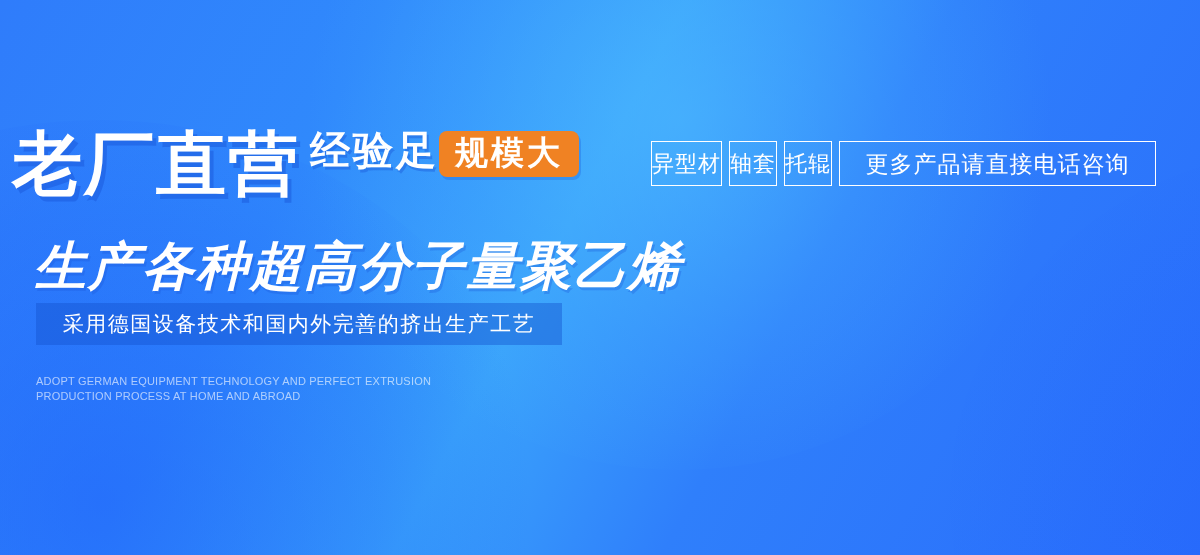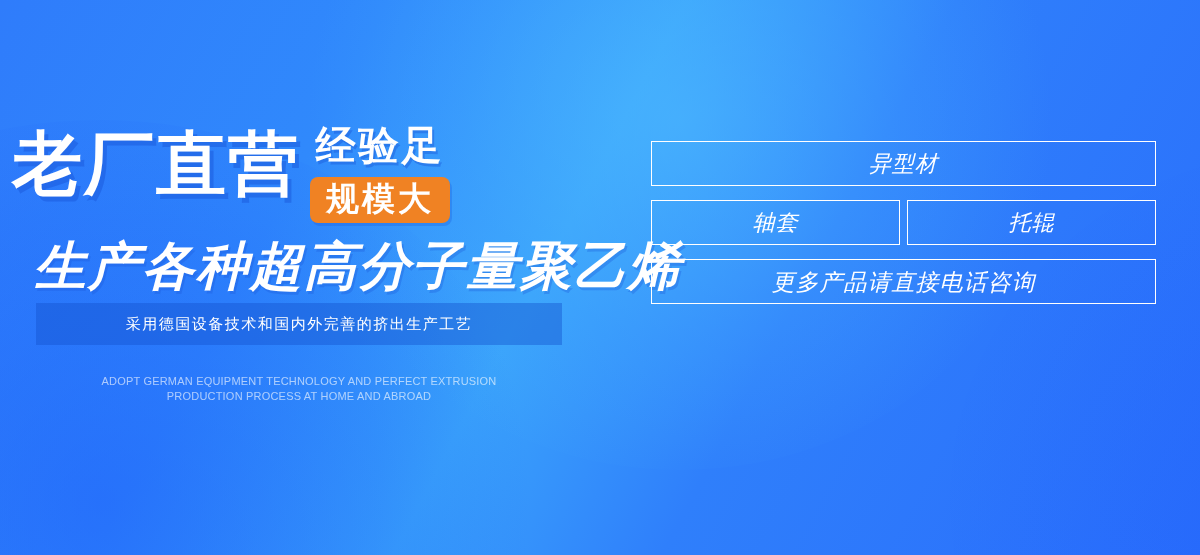--- a/index.html
+++ b/index.html
@@ -77,21 +77,21 @@
     color: #ffffff;
     letter-spacing: 2px;
     white-space: nowrap;
     text-shadow: 4px 5px 0 rgba(25,85,215,0.45);
   }
 
   .badge-stack {
     margin-left: 10px;
     margin-top: 10px;
     display: flex;
-    flex-direction: column;
+    flex-direction: row;
     align-items: center;
   }
   .badge-top {
     font-size: 40px;
     line-height: 46px;
     font-weight: bold;
     color: #ffffff;
     letter-spacing: 3px;
     white-space: nowrap;
     text-shadow: 2px 3px 0 rgba(25,85,215,0.40);
@@ -129,50 +129,49 @@
     left: 36px;
     top: 303px;
     width: 526px;
     height: 42px;
     background: rgba(18,82,205,0.42);
     display: flex;
     align-items: center;
     justify-content: center;
   }
   .tagline-bar-text {
-    font-size: 15px;
+    font-size: 21px;
     line-height: 26px;
     color: #ffffff;
     letter-spacing: 1.5px;
     white-space: nowrap;
   }
 
   .tagline-en {
     position: absolute;
     left: 36px;
     top: 374px;
     width: 526px;
-    text-align: center;
+    text-align: left;
     font-size: 11px;
     line-height: 15px;
     letter-spacing: 0.2px;
     color: rgba(255,255,255,0.62);
     font-family: "Liberation Sans Narrow", "Liberation Sans", sans-serif;
   }
 
   
   .product-grid {
     position: absolute;
     left: 651px;
     top: 141px;
     width: 505px;
     display: flex;
-    flex-direction: column;
-    gap: 14px;
-    font-style: italic;
+    flex-direction: row;
+    gap: 7px;
   }
   .grid-row {
     display: flex;
     gap: 7px;
   }
   .grid-cell {
     flex: 1 1 0;
     height: 45px;
     border: 1px solid #ffffff;
     display: flex;

